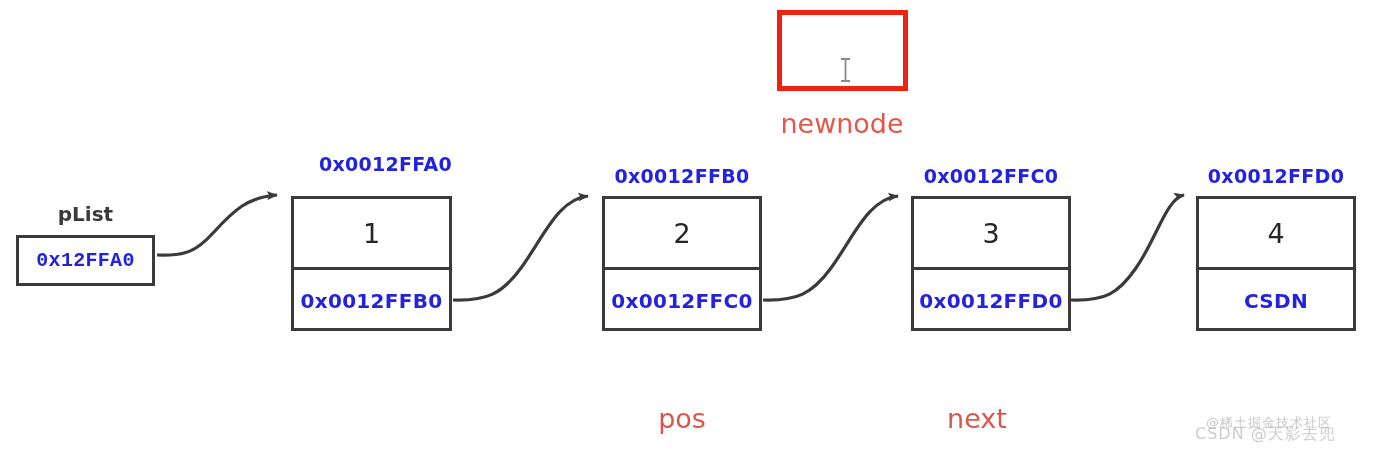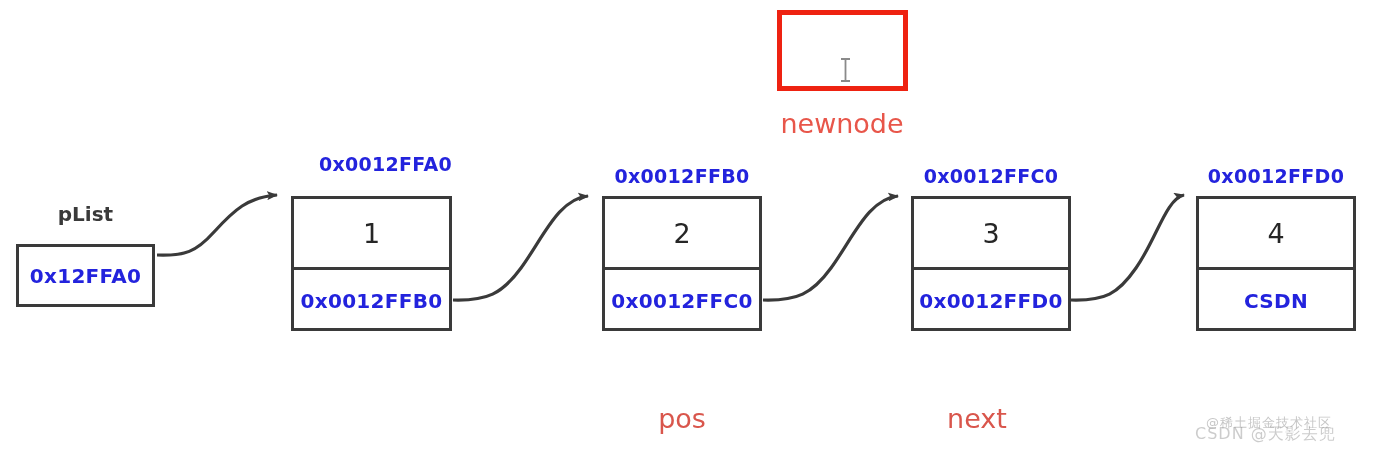--- a/index.html
+++ b/index.html
@@ -121,21 +121,21 @@
     <path d="M157,255 C185,256 196,252 214,232 C234,210 248,197 277,195" fill="none" stroke="#3a3a3a" stroke-width="3.2" marker-end="url(#ah)"></path>
 
     <path d="M453,300 C487,301 502,294 521,268 C543,238 558,199 588,196" fill="none" stroke="#3a3a3a" stroke-width="3.2" marker-end="url(#ah)"></path>
 
     <path d="M763,300 C797,301 812,294 831,268 C853,238 868,199 898,196" fill="none" stroke="#3a3a3a" stroke-width="3.2" marker-end="url(#ah)"></path>
 
     <path d="M1071,300 C1105,301 1118,294 1136,268 C1157,238 1166,199 1184,195" fill="none" stroke="#3a3a3a" stroke-width="3.2" marker-end="url(#ah)"></path>
   </svg>
 
   <div class="plist-label" style="left:16px;top:192px;width:139px;margin-top:10px;">pList</div>
-  <div class="plist-box" style="left:16px;top:244px;width:139px;height:63px;">0x12FFA0</div>
+  <div class="plist-box" style="left:16px;top:235px;width:139px;height:51px;font-family:Liberation Mono, monospace;">0x12FFA0</div>
 
   <div class="addr-label" style="left:291px;top:153px;width:161px;text-align:right;">0x0012FFA0</div>
   <div class="node" style="left:291px;top:196px;width:161px;height:135px;">
     <div class="data-cell">1</div>
     <div class="ptr-cell">0x0012FFB0</div>
   </div>
 
   <div class="addr-label" style="left:602px;top:165px;width:160px;">0x0012FFB0</div>
   <div class="node" style="left:602px;top:196px;width:160px;height:135px;">
     <div class="data-cell">2</div>

